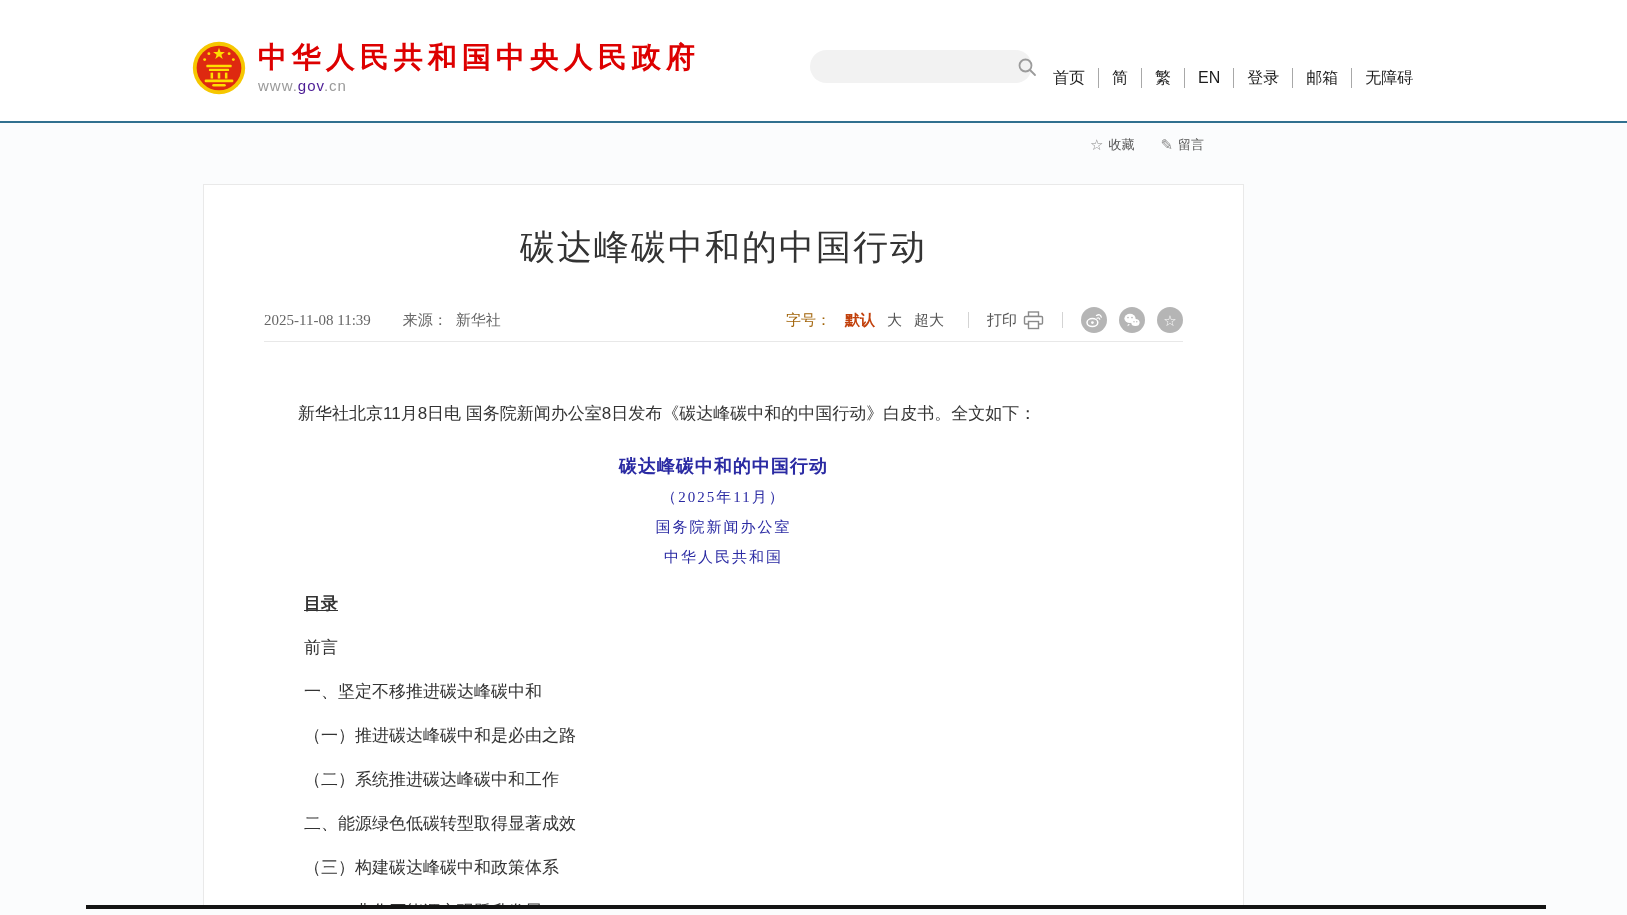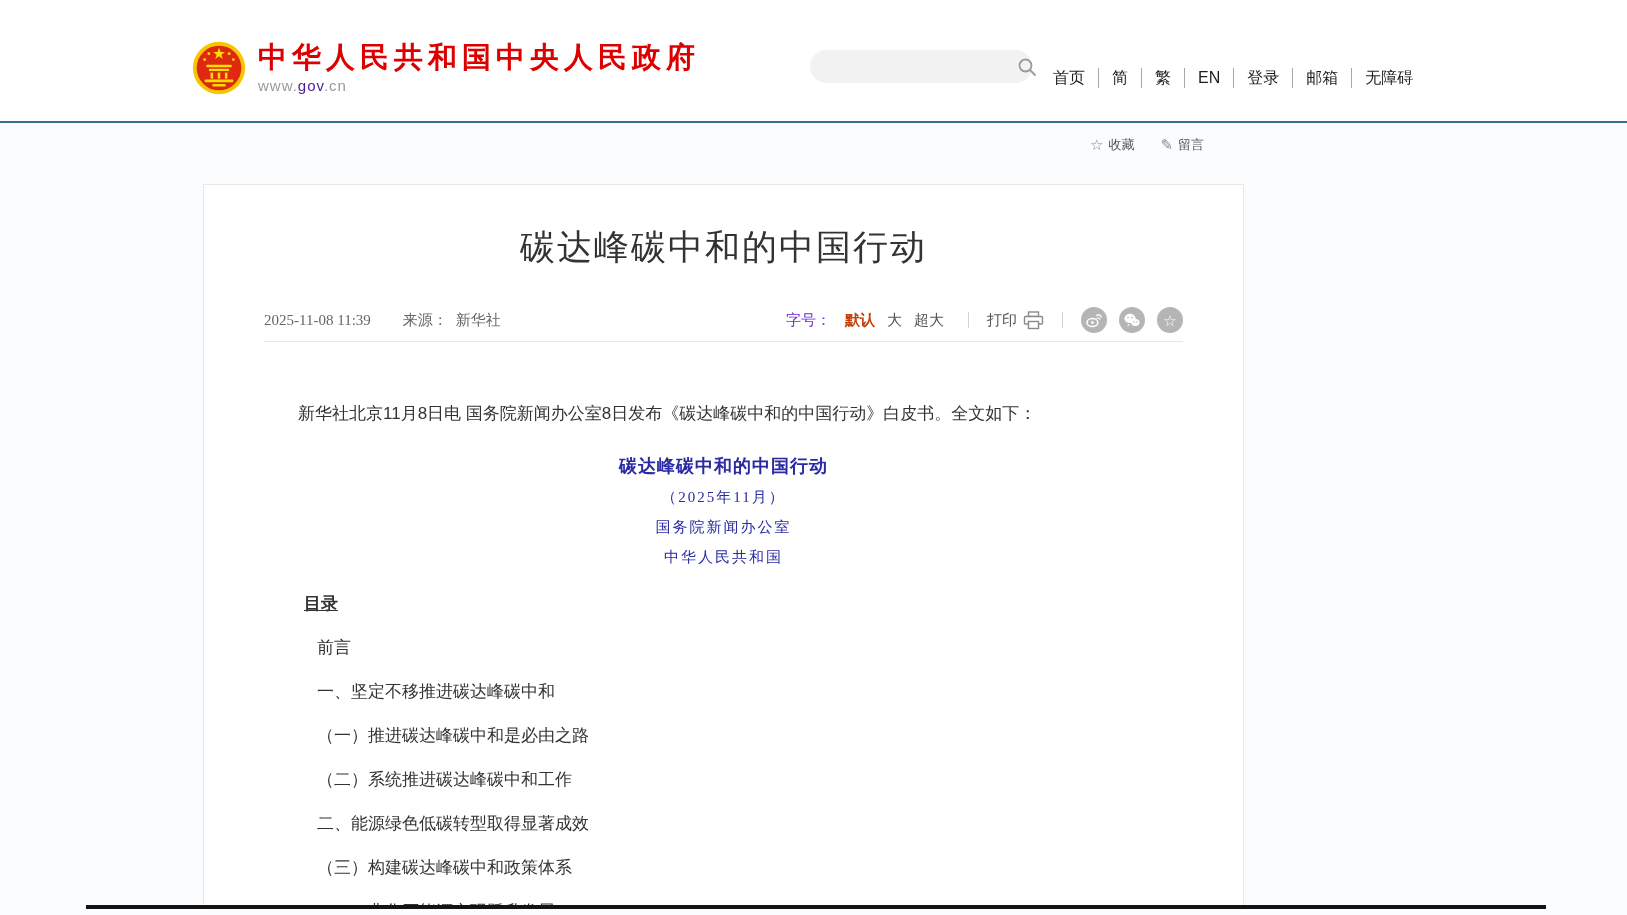--- a/index.html
+++ b/index.html
@@ -40,42 +40,42 @@
           background:#fff; border:1px solid #e9e9e9; border-bottom:none; overflow:hidden; }
 
   .article-title { margin-top:40px; text-align:center; font-size:35px; font-weight:500;
                    color:#333; letter-spacing:2px; line-height:44px; }
 
   .meta { display:flex; justify-content:space-between; align-items:center;
           margin:38px 60px 0 60px; font-size:15px; color:#666; }
   .meta-left { font-family:"Liberation Serif", serif; display:flex; gap:8px; align-items:center; }
   .meta-left .src-label { margin-left:24px; }
   .meta-right { display:flex; align-items:center; font-size:15px; color:#555; }
-  .fs-label { color:#6d28d9; margin-right:8px; }
+  .fs-label { color:#a16207; margin-right:8px; }
   .fs-opt { margin:0 6px; cursor:pointer; color:#555; }
   .fs-opt.active { color:#c2410c; font-weight:bold; }
   .vsep { width:1px; height:16px; background:#d4d4d4; margin:0 18px; }
   .print-btn { display:flex; align-items:center; gap:6px; cursor:pointer; color:#555; }
   .share-icons { display:flex; gap:12px; align-items:center; }
   .circle-icon { width:26px; height:26px; border-radius:50%; background:#b5b5b5;
                  display:flex; align-items:center; justify-content:center; cursor:pointer; }
   .circle-icon .star-glyph { color:#fff; font-size:15px; line-height:1; }
 
   .meta-divider { margin:8px 60px 0 60px; border:none; border-top:1px solid #e8e8e8; }
 
   .lead { margin:58px 60px 0 60px; text-indent:2em; font-size:17px; color:#333; line-height:28px; }
 
   .doc-head { text-align:center; color:#2a2aa3; }
   .doc-title { margin-top:26px; font-size:18px; font-weight:bold; letter-spacing:1px; }
   .doc-line { margin-top:9px; font-size:15px; font-family:"Liberation Serif", serif;
               letter-spacing:2px; line-height:21px; }
 
   .toc { margin:24px 60px 0 100px; color:#333; }
   .toc-heading { font-size:17px; font-weight:bold; line-height:24px;text-decoration:underline; }
-  .toc-item { margin-top:20px; font-size:17px; line-height:24px; cursor:default;margin-left:13px; }
+  .toc-item { margin-top:20px; font-size:17px; line-height:24px; cursor:default; }
   .toc-item:first-of-type { margin-top:18px; }
 
   .bottom-line { position:absolute; left:86px; top:905px; width:1460px; height:4px; background:#141414; }
 </style>
 </head>
 <body>
 
 <div class="page">
 
   <div class="header">

